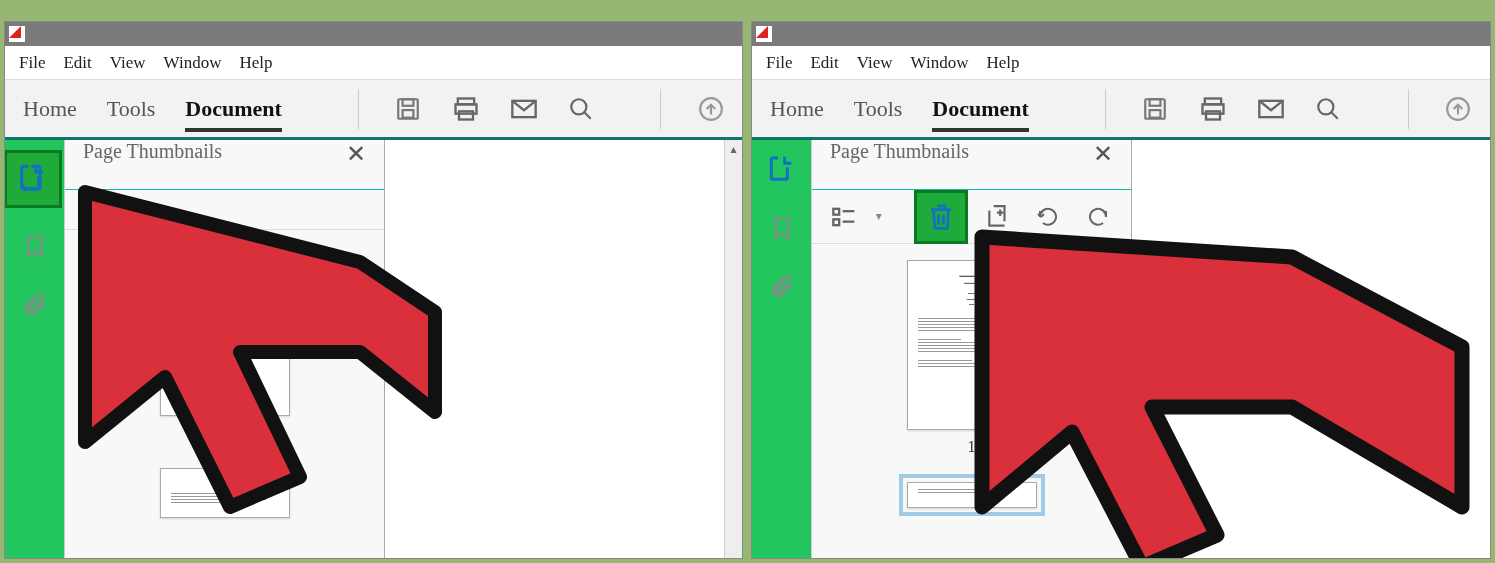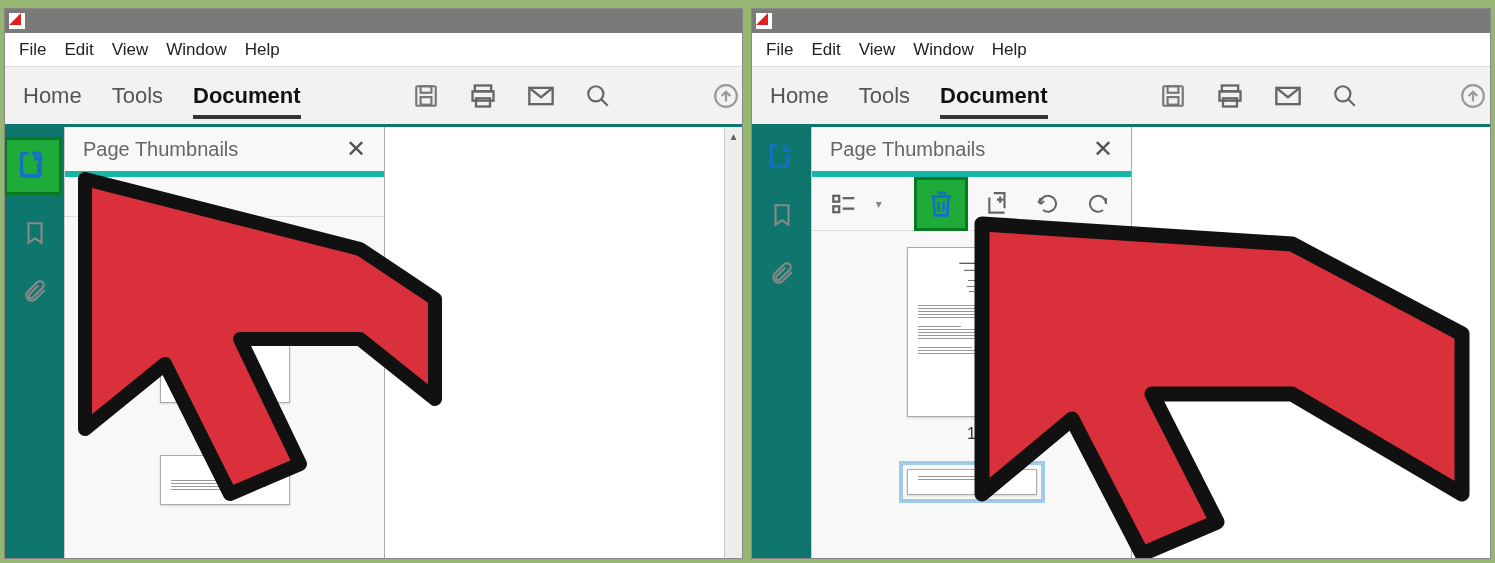--- a/index.html
+++ b/index.html
@@ -7,25 +7,26 @@
     margin: 0;
     background: #96b772;
     font-family: "Segoe UI", Arial, sans-serif;
     width: 1495px;
     height: 563px;
     overflow: hidden;
     position: relative;
   }
   .panel {
     position: absolute;
-    top: 8px;
+    top: 21px;
     bottom: 4px;
-    background: #0f766e;
+    background: #22c55e;
     border: 1px solid #888;
     overflow: hidden;
+    font-family: Liberation Serif, serif;
   }
   .panel.left { left: 4px; width: 739px; }
   .panel.right { left: 751px; width: 740px; }
 
   .titlebar {
     height: 24px;
     background: #7a7a7a;
     display: flex;
     align-items: center;
     padding: 0 4px;
@@ -110,26 +111,26 @@
     width: 320px;
     border-right: 1px solid #aaa;
     background: #f8f8f8;
     position: relative;
     display: flex;
     flex-direction: column;
   }
   .thumbheader {
     height: 50px;
     display: flex;
-    align-items: center;
+    align-items: flex-start;
     justify-content: space-between;
     padding: 0 18px;
     color: #666;
     font-size: 20px;
-    border-bottom: 6px solid #14b8a6;
+    border-bottom: 1px solid #14b8a6;
   }
   .thumbheader .close { font-size: 24px; color:#555; }
   .thumbtool {
     height: 54px;
     display: flex;
     align-items: center;
     gap: 12px;
     padding: 0 14px;
     border-bottom: 1px solid #ddd;
   }

